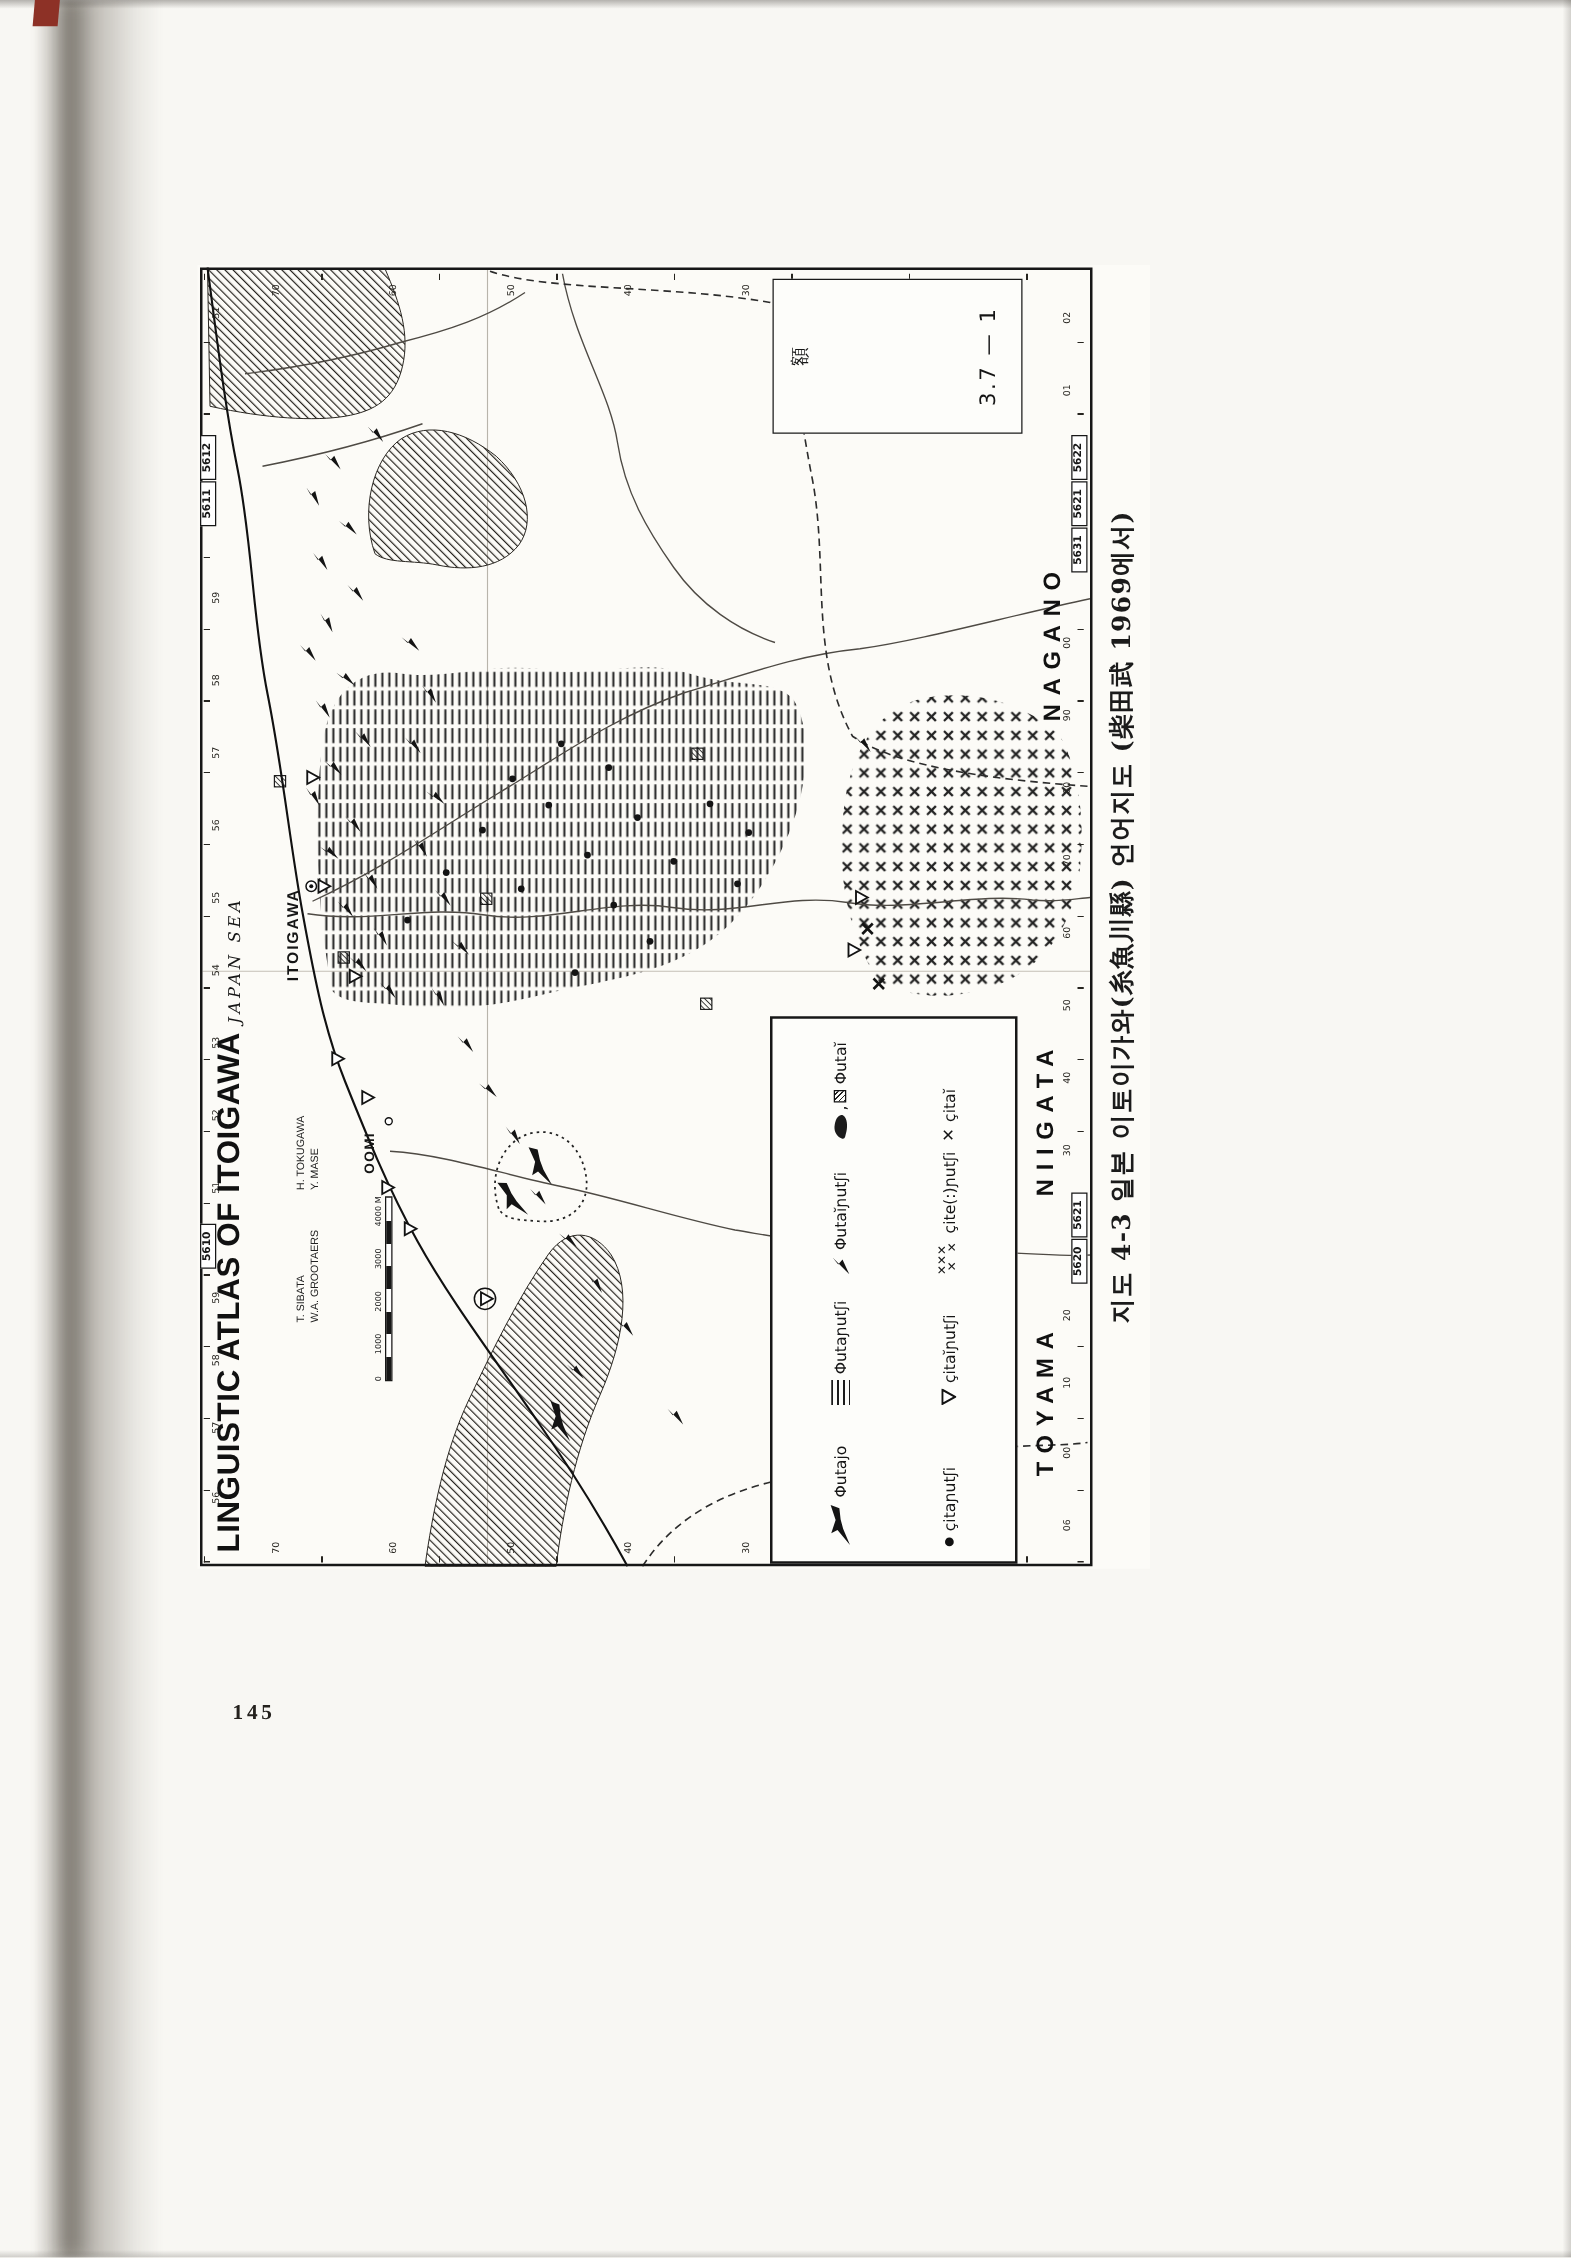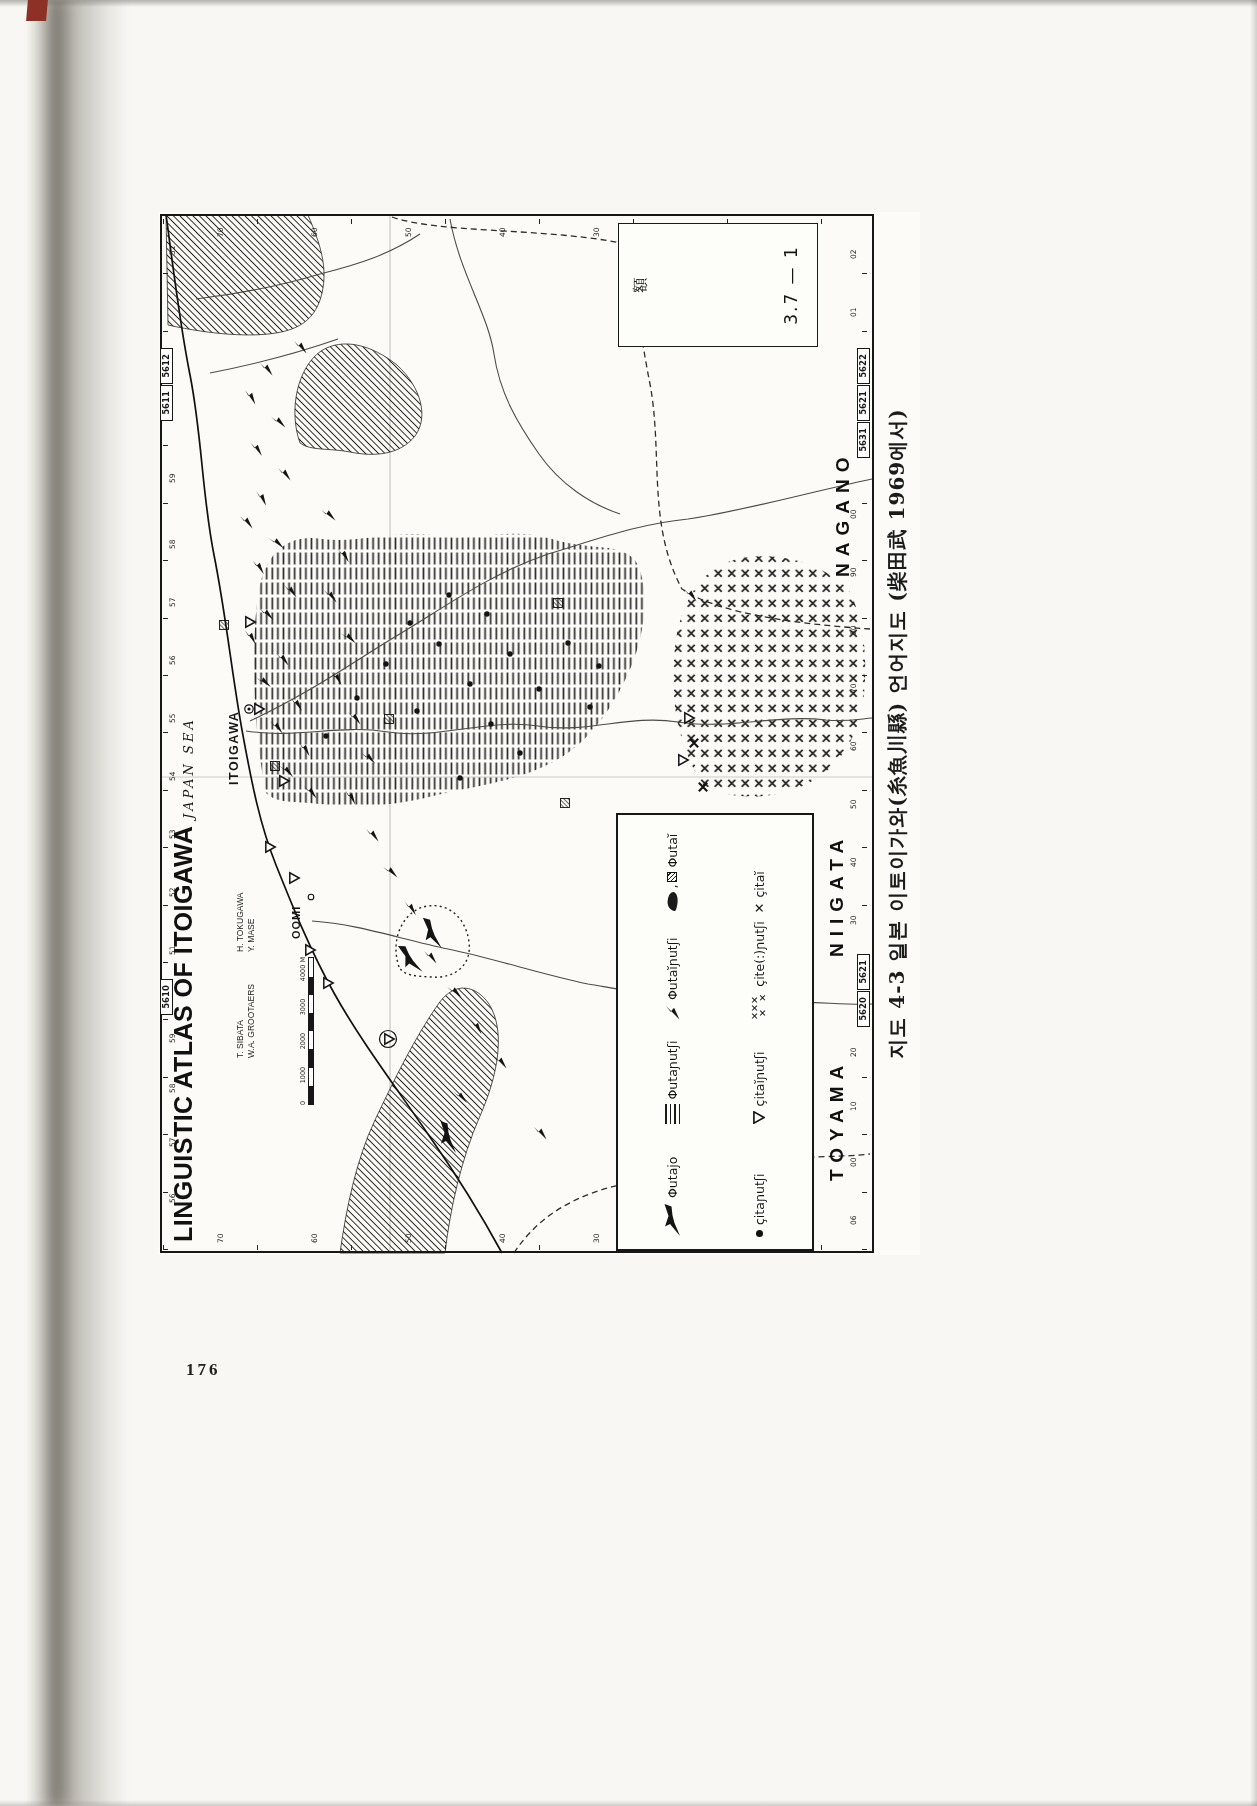--- a/index.html
+++ b/index.html
@@ -360,13 +360,13 @@
         <div class="sheetbox" style="left: 265px; top: 699px;">5621</div>
         <div class="sheetbox" style="left: 797px; top: 699px;">5631</div>
         <div class="sheetbox" style="left: 834px; top: 699px;">5621</div>
         <div class="sheetbox" style="left: 871px; top: 699px;">5622</div>
       </div>
 
     <div class="caption">지도 4-3  일본 이토이가와(糸魚川縣) 언어지도 (柴田武 1969에서)</div>
   </div>
 </div>
 
-<div class="page-number">176</div>
+<div class="page-number">145</div>
 
 </body></html>

